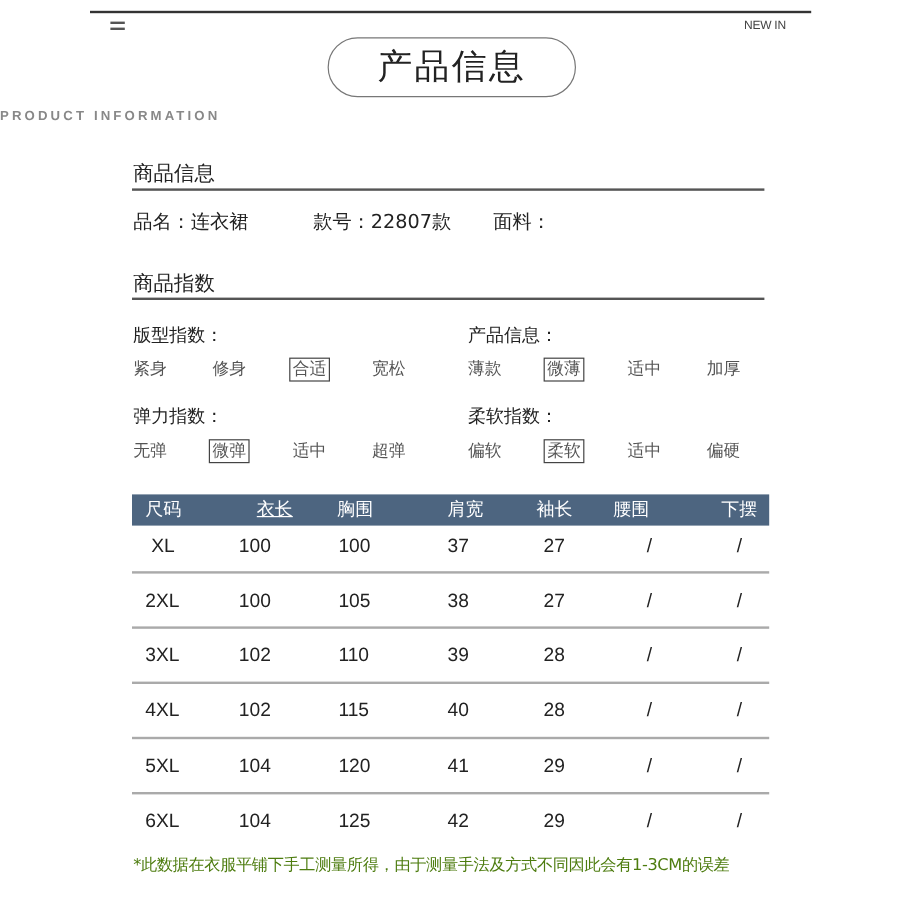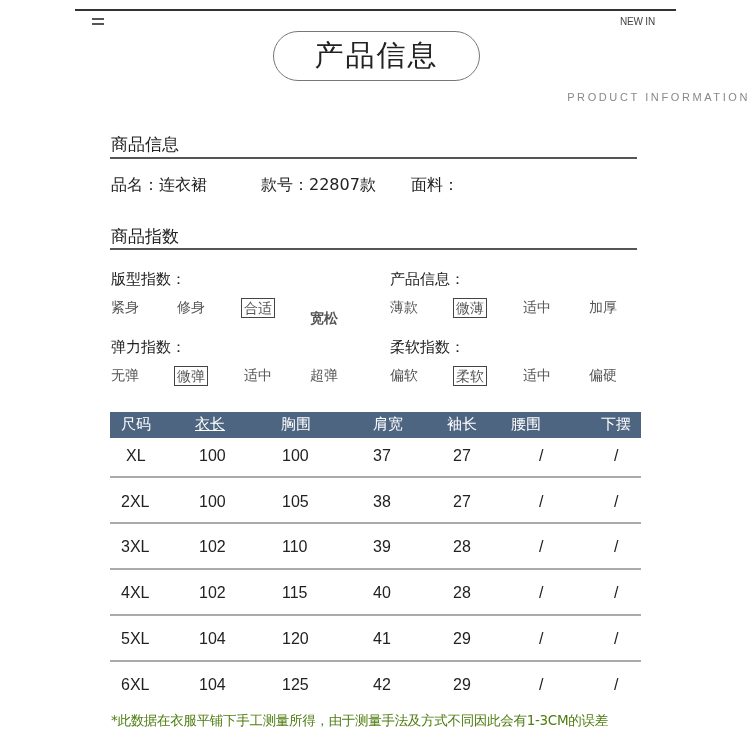--- a/index.html
+++ b/index.html
@@ -3,21 +3,21 @@
 <meta charset="utf-8">
 <style>
   html,body{margin:0;padding:0;background:#fff;}
   body{width:750px;height:750px;position:relative;overflow:hidden;font-family:"DejaVu Sans","Liberation Sans",sans-serif;color:#222;}
   .abs{position:absolute;}
   .topline{left:75px;top:9px;width:601px;height:2px;background:#333;}
   .menu-icon{left:92px;top:18px;width:12px;height:9px;}
   .menu-icon i{display:block;height:2px;background:#555;margin-bottom:3px;}
   .newin{left:620px;top:16px;font-size:10px;color:#444;font-family:"Liberation Sans",sans-serif;letter-spacing:-0.2px;}
   .pill{left:273px;top:31px;width:207px;height:50px;border:1.3px solid #777;border-radius:26px;box-sizing:border-box;display:flex;align-items:center;justify-content:center;font-size:29px;color:#222;letter-spacing:2px;}
-  .subtitle{left:0;width:750px;top:91px;text-align:right;font-size:11px;letter-spacing:2.6px;color:#888;font-family:"Liberation Sans",sans-serif;}
+  .subtitle{left:0;width:750px;top:91px;text-align:left;font-size:11px;letter-spacing:2.6px;color:#888;font-family:"Liberation Sans",sans-serif;font-weight:bold;}
   .sec-title{left:111px;font-size:17px;color:#222;}
   .sec-line{left:110px;width:527px;height:1.5px;background:#555;}
   .info-row{left:111px;top:175px;font-size:16px;color:#222;white-space:nowrap;}
   .info-row span{position:absolute;top:0;}
   .idx-label{font-size:15px;color:#222;}
   .opt{font-size:14px;color:#555;position:absolute;white-space:nowrap;}
   .opt.sel{border:1px solid #444;padding:0 2px;margin-left:-3px;margin-top:-1px;line-height:18px;}
   .thead{left:110px;top:412px;width:531px;height:26px;background:#4d6580;}
   .th{position:absolute;top:3px;font-size:15px;color:#fff;}
   .td{position:absolute;font-size:16px;color:#222;font-family:"Liberation Sans",sans-serif;}
@@ -46,41 +46,41 @@
 </div>
 
 <div class="abs sec-title" style="top:225px">商品指数</div>
 <div class="abs sec-line" style="top:248px"></div>
 
 <div id="indices">
     <div class="abs idx-label" style="left: 111px; top: 270px;">版型指数：</div>
     <div class="opt" style="left: 111px; top: 299px;">紧身</div>
     <div class="opt" style="left: 177px; top: 299px;">修身</div>
     <div class="opt sel" style="left: 244px; top: 299px;">合适</div>
-    <div class="opt" style="left: 310px; top: 310px; font-weight: bold;">宽松</div>
+    <div class="opt" style="left: 310px; top: 299px;">宽松</div>
     <div class="abs idx-label" style="left: 390px; top: 270px;">产品信息：</div>
     <div class="opt" style="left: 390px; top: 299px;">薄款</div>
     <div class="opt sel" style="left: 456px; top: 299px;">微薄</div>
     <div class="opt" style="left: 523px; top: 299px;">适中</div>
     <div class="opt" style="left: 589px; top: 299px;">加厚</div>
     <div class="abs idx-label" style="left: 111px; top: 338px;">弹力指数：</div>
     <div class="opt" style="left: 111px; top: 367px;">无弹</div>
     <div class="opt sel" style="left: 177px; top: 367px;">微弹</div>
     <div class="opt" style="left: 244px; top: 367px;">适中</div>
     <div class="opt" style="left: 310px; top: 367px;">超弹</div>
     <div class="abs idx-label" style="left: 390px; top: 338px;">柔软指数：</div>
     <div class="opt" style="left: 390px; top: 367px;">偏软</div>
     <div class="opt sel" style="left: 456px; top: 367px;">柔软</div>
     <div class="opt" style="left: 523px; top: 367px;">适中</div>
     <div class="opt" style="left: 589px; top: 367px;">偏硬</div>
   </div>
 
 <div class="abs thead" id="thead">
     <div class="th" style="left: 11px;">尺码</div>
-    <div class="th" style="left: 85px; text-decoration: underline;">衣长</div>
+    <div class="th" style="left: 104px; text-decoration: underline;">衣长</div>
     <div class="th" style="left: 171px;">胸围</div>
     <div class="th" style="left: 263px;">肩宽</div>
     <div class="th" style="left: 337px;">袖长</div>
     <div class="th" style="left: 401px;">腰围</div>
     <div class="th" style="left: 491px;">下摆</div>
   </div>
 <div id="tbody">
     <div class="abs td" style="left: 126px; top: 447px;">XL</div>
     <div class="abs td" style="left: 199px; top: 447px;">100</div>
     <div class="abs td" style="left: 282px; top: 447px;">100</div>

